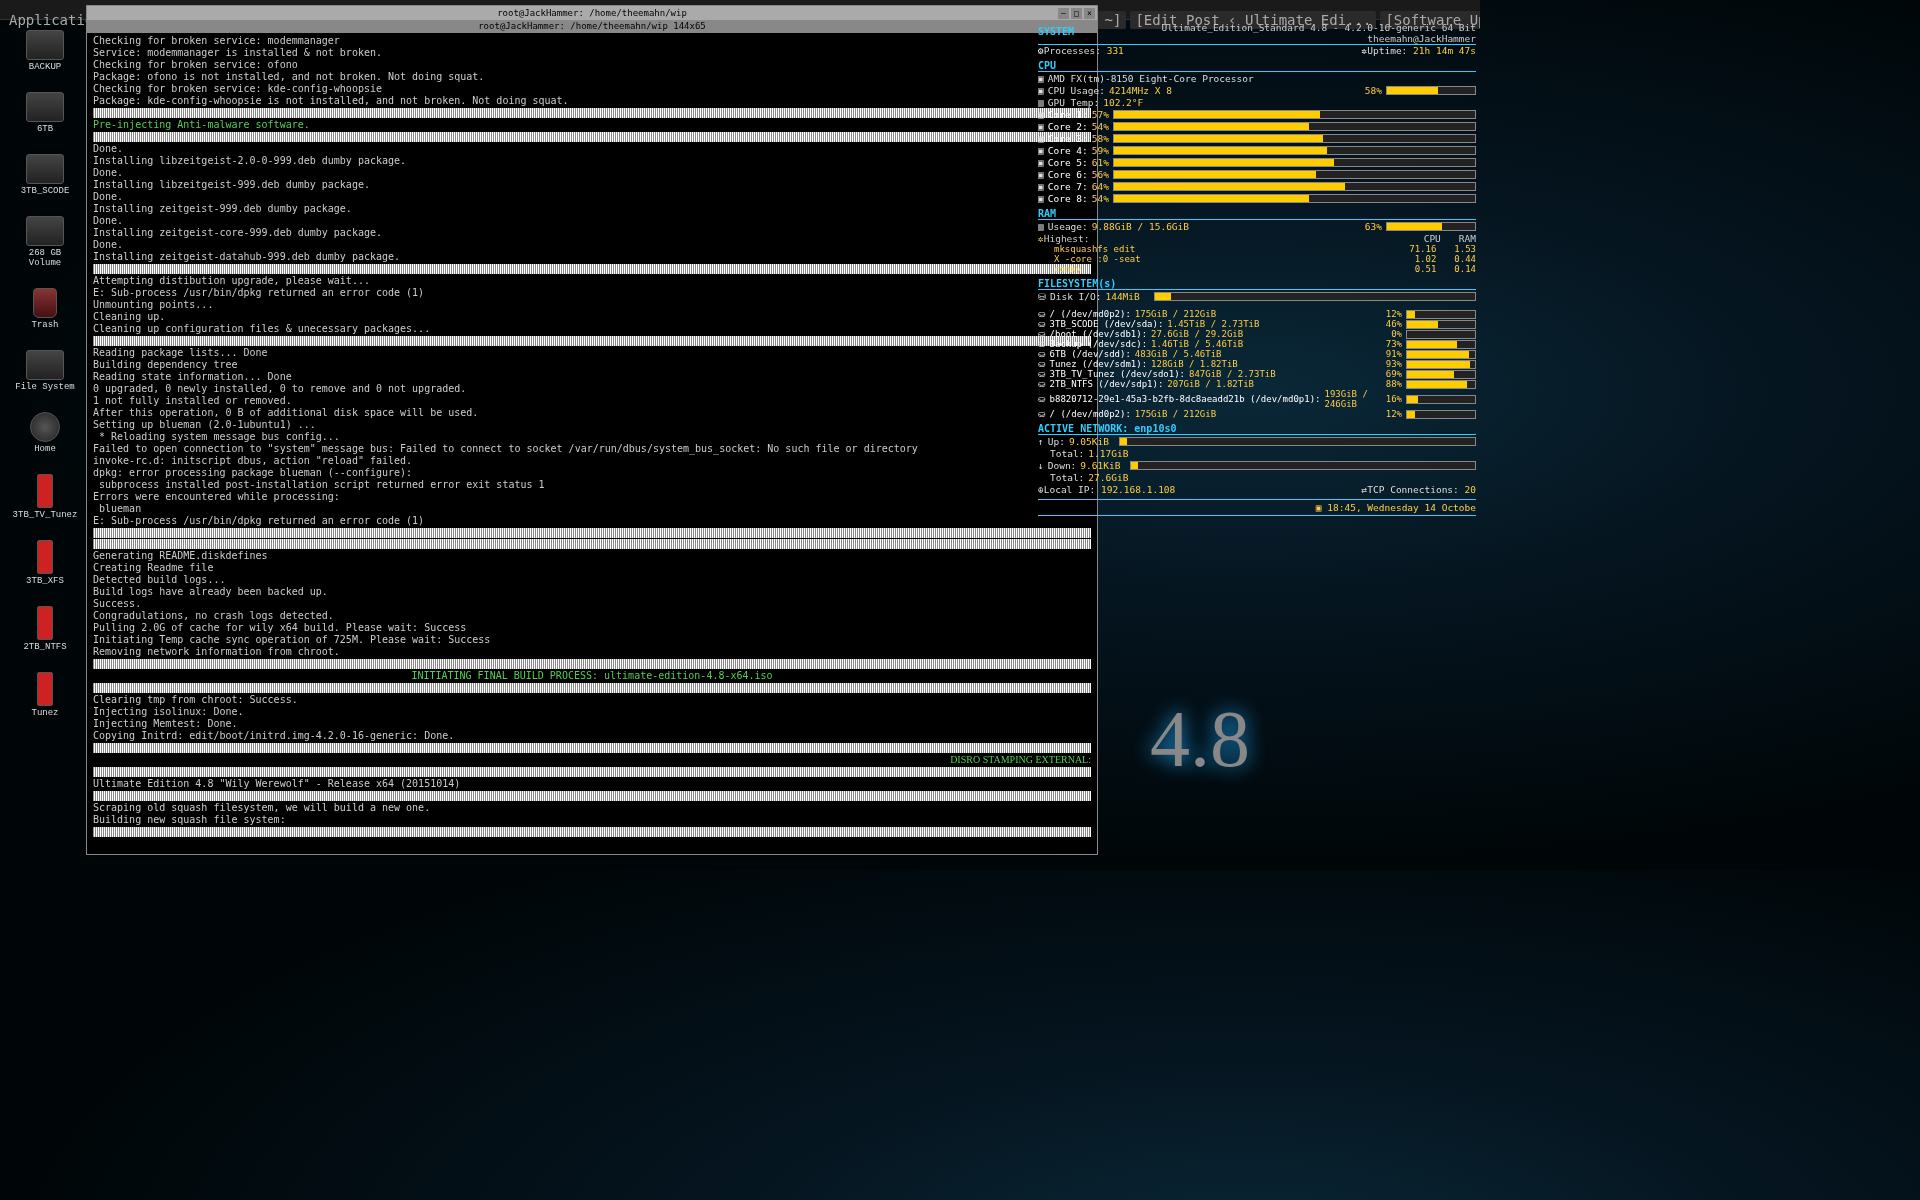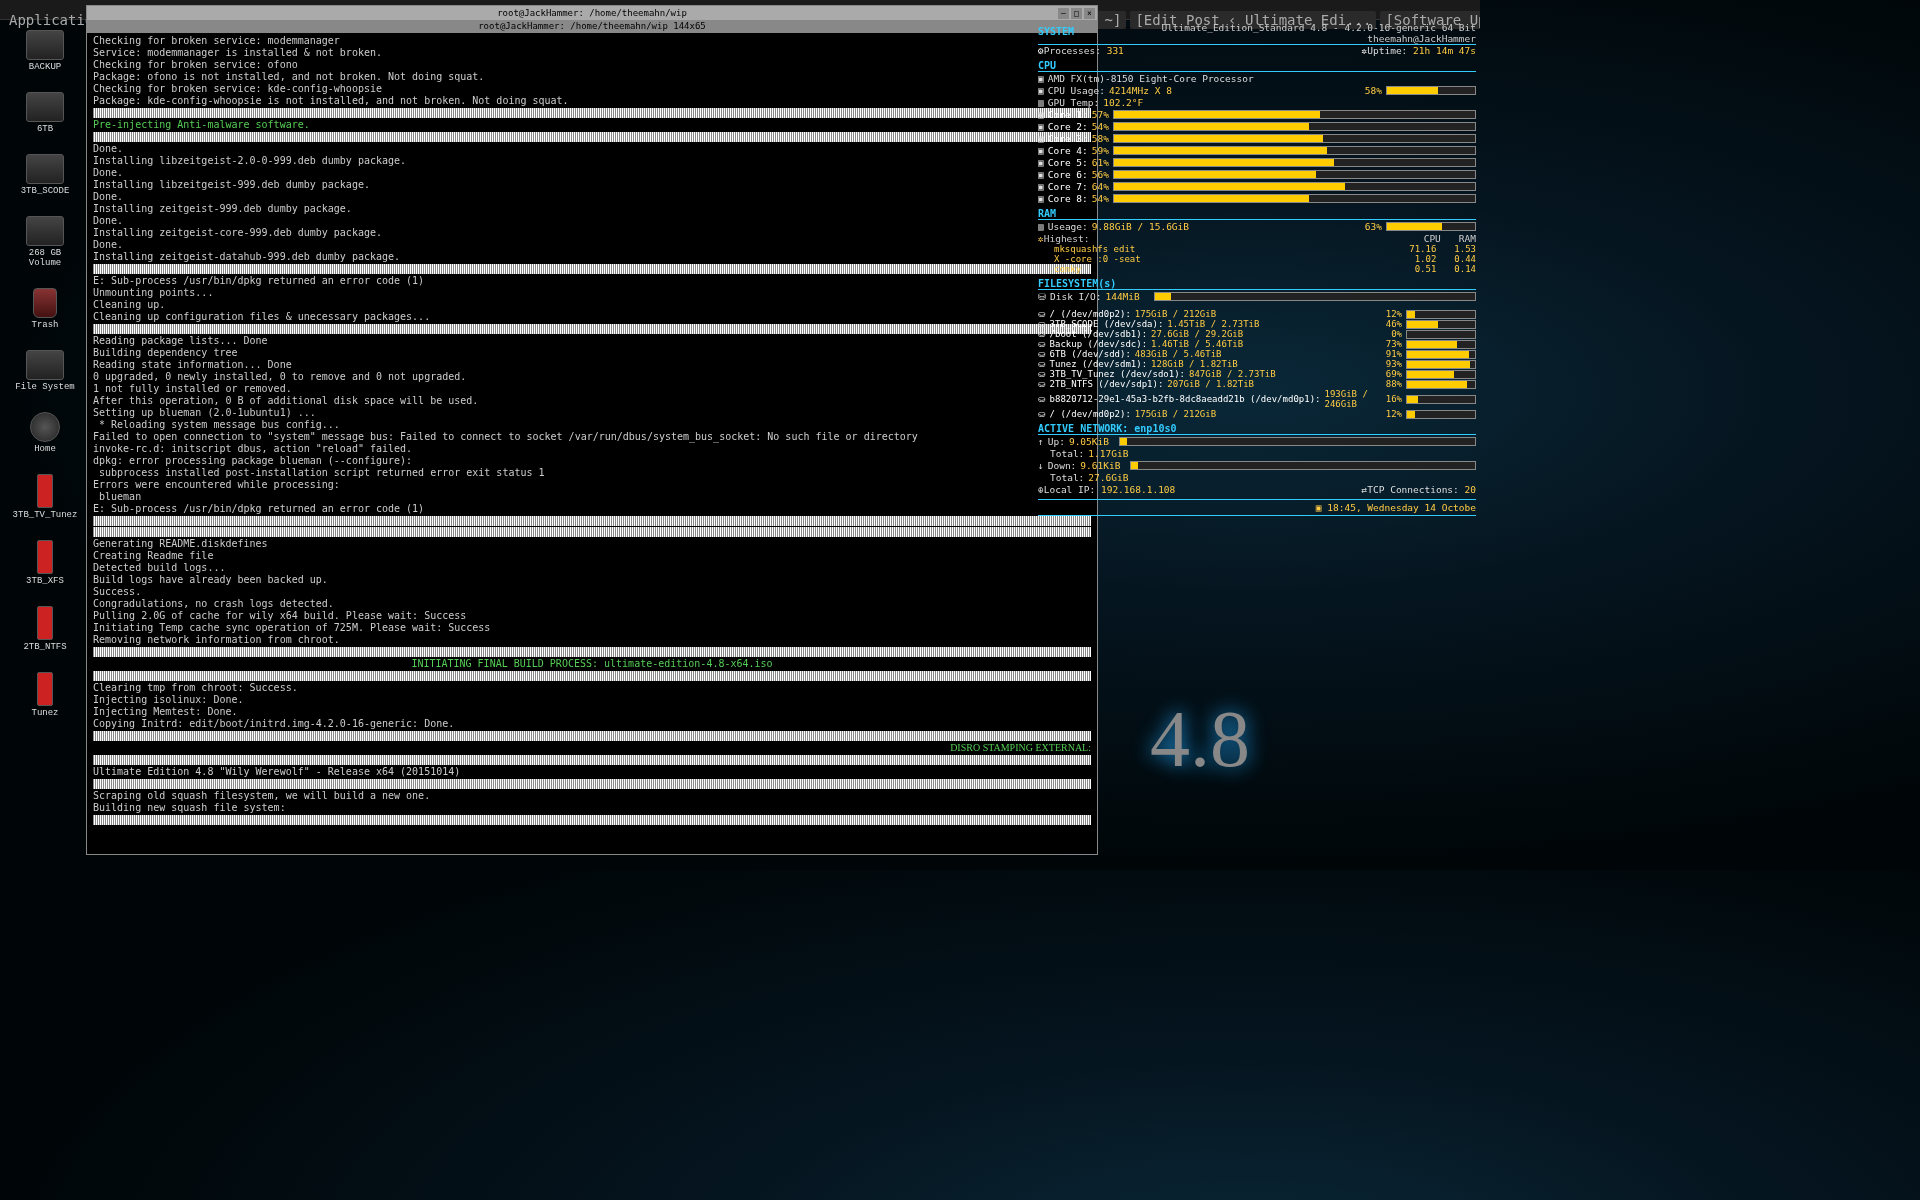--- a/index.html
+++ b/index.html
@@ -293,20 +293,21 @@
       <div class="line">Installing libzeitgeist-2.0-0-999.deb dumby package.</div>
       <div class="line">Done.</div>
       <div class="line">Installing libzeitgeist-999.deb dumby package.</div>
       <div class="line">Done.</div>
       <div class="line">Installing zeitgeist-999.deb dumby package.</div>
       <div class="line">Done.</div>
       <div class="line">Installing zeitgeist-core-999.deb dumby package.</div>
       <div class="line">Done.</div>
       <div class="line">Installing zeitgeist-datahub-999.deb dumby package.</div>
       <div class="sep"></div>
+      <div class="line">Attempting distibution upgrade, please wait...</div>
       <div class="line">E: Sub-process /usr/bin/dpkg returned an error code (1)</div>
       <div class="line">Unmounting points...</div>
       <div class="line">Cleaning up.</div>
       <div class="line">Cleaning up configuration files &amp; unecessary packages...</div>
       <div class="sep"></div>
       <div class="line">Reading package lists... Done</div>
       <div class="line">Building dependency tree</div>
       <div class="line">Reading state information... Done</div>
       <div class="line">0 upgraded, 0 newly installed, 0 to remove and 0 not upgraded.</div>
       <div class="line">1 not fully installed or removed.</div>

